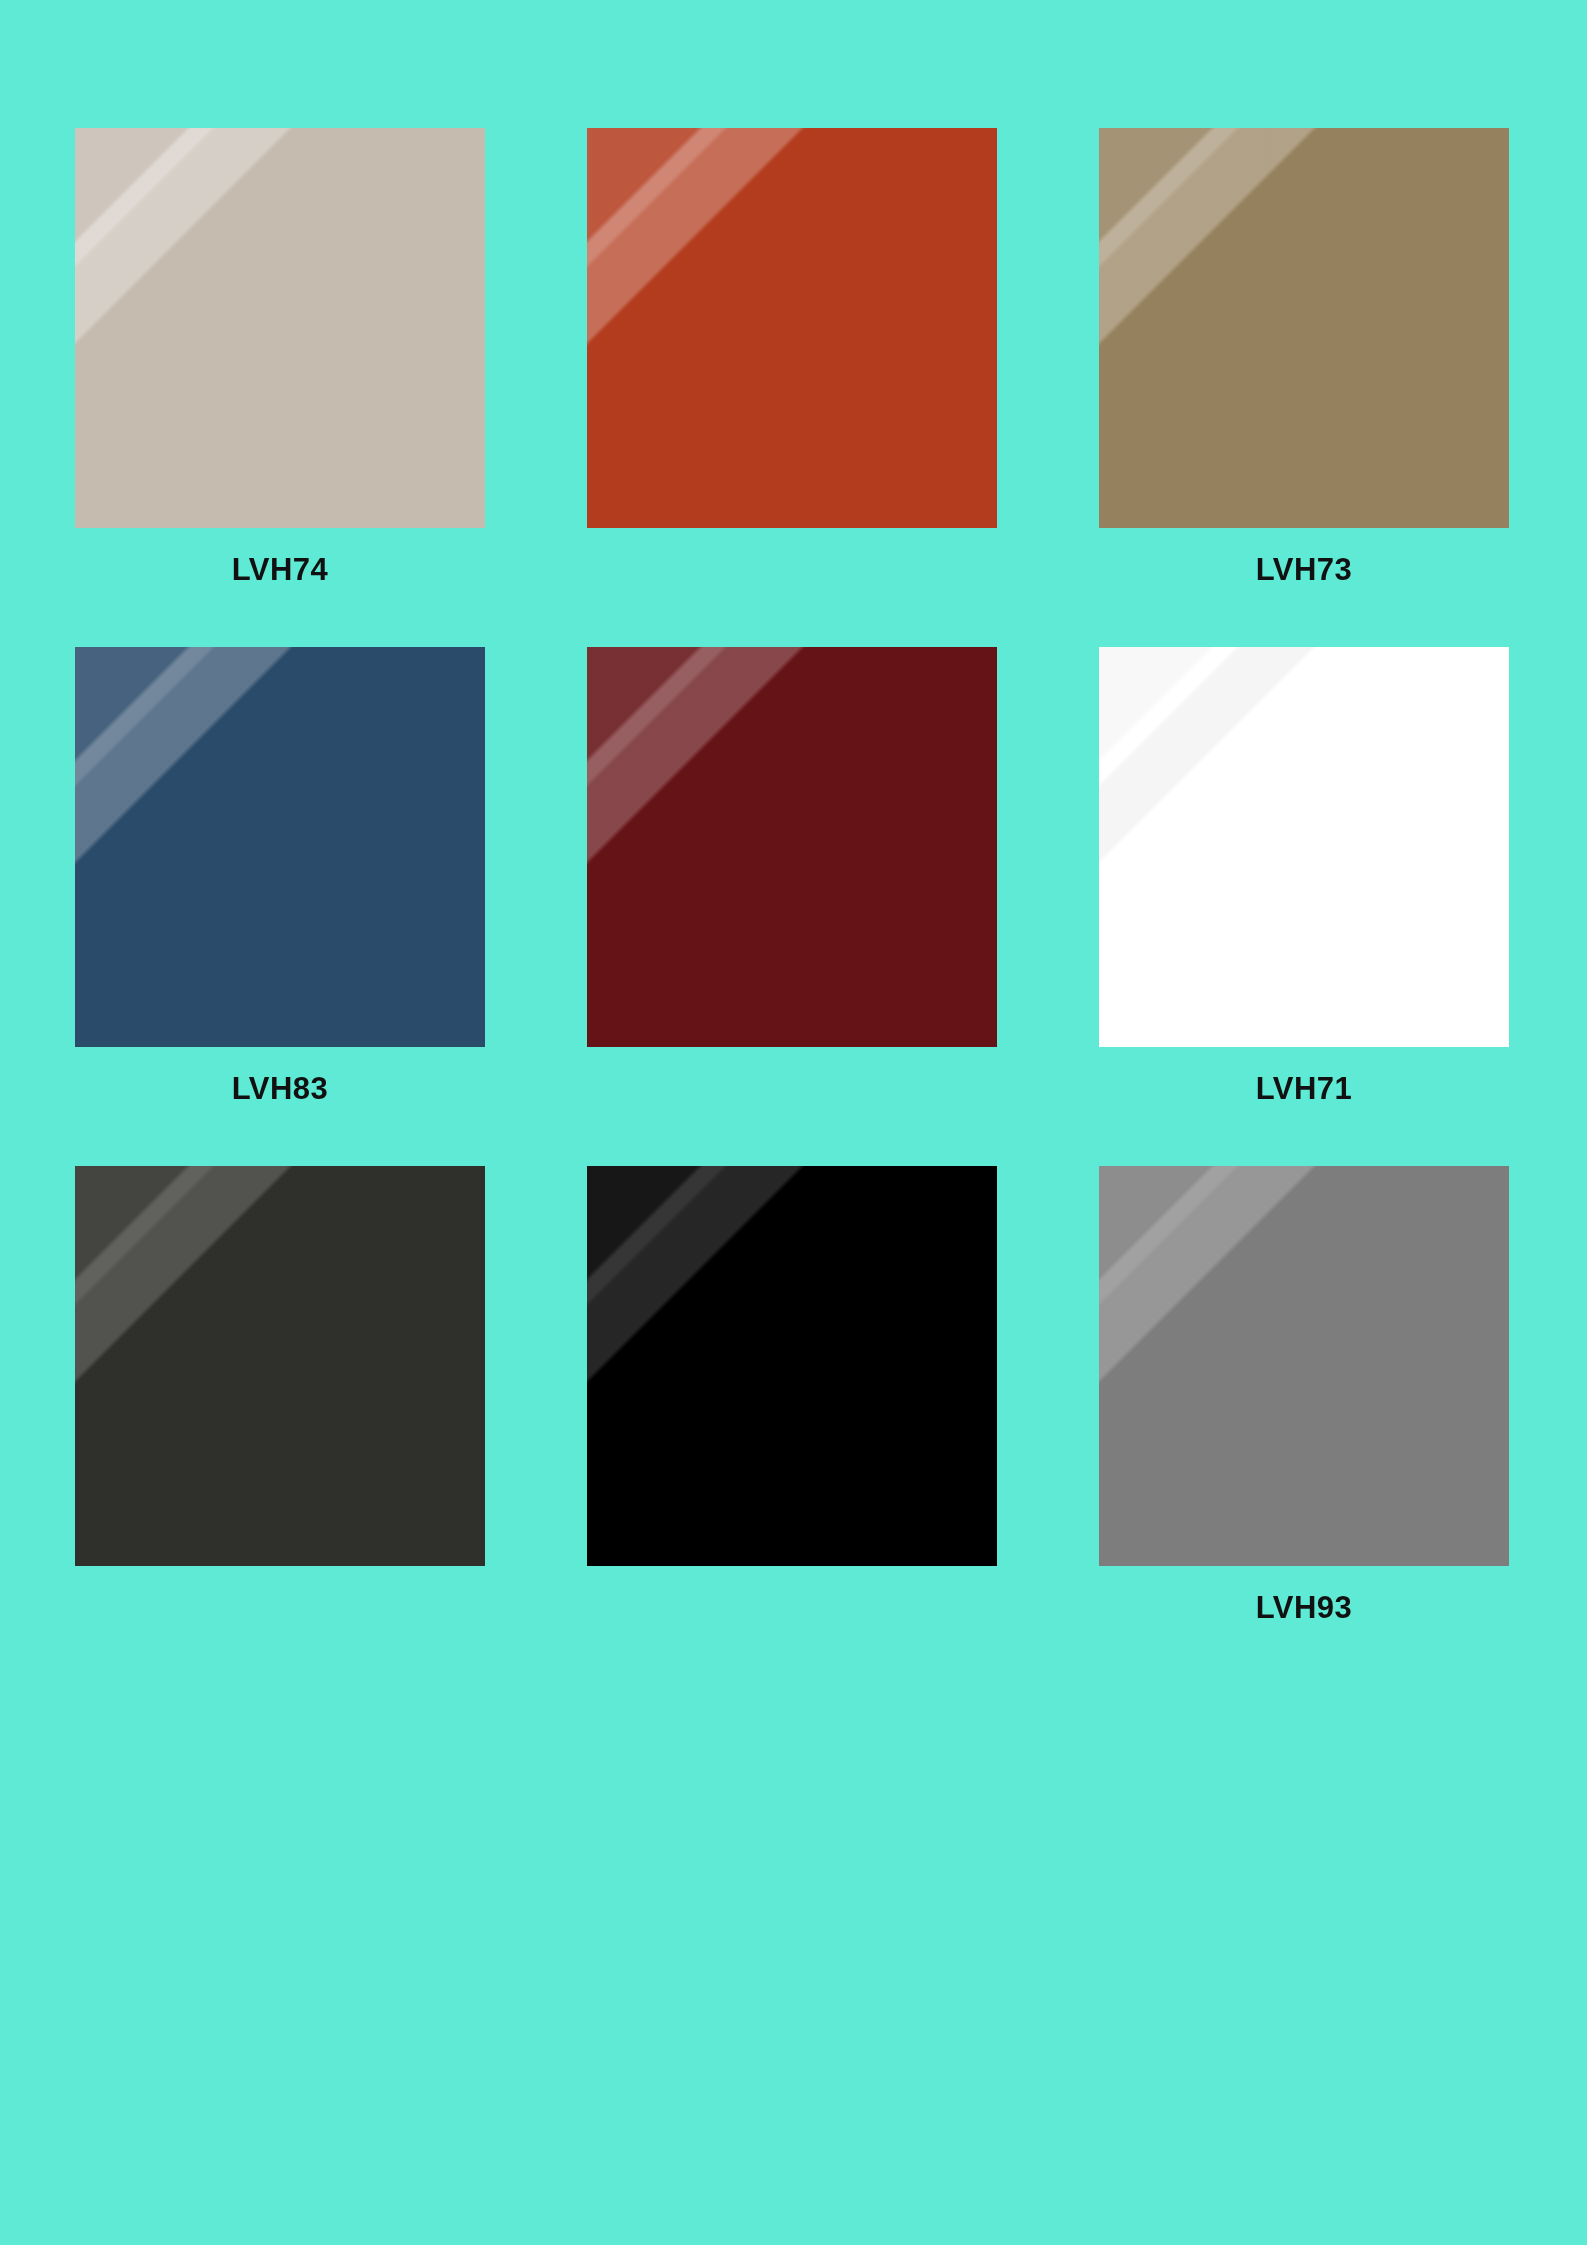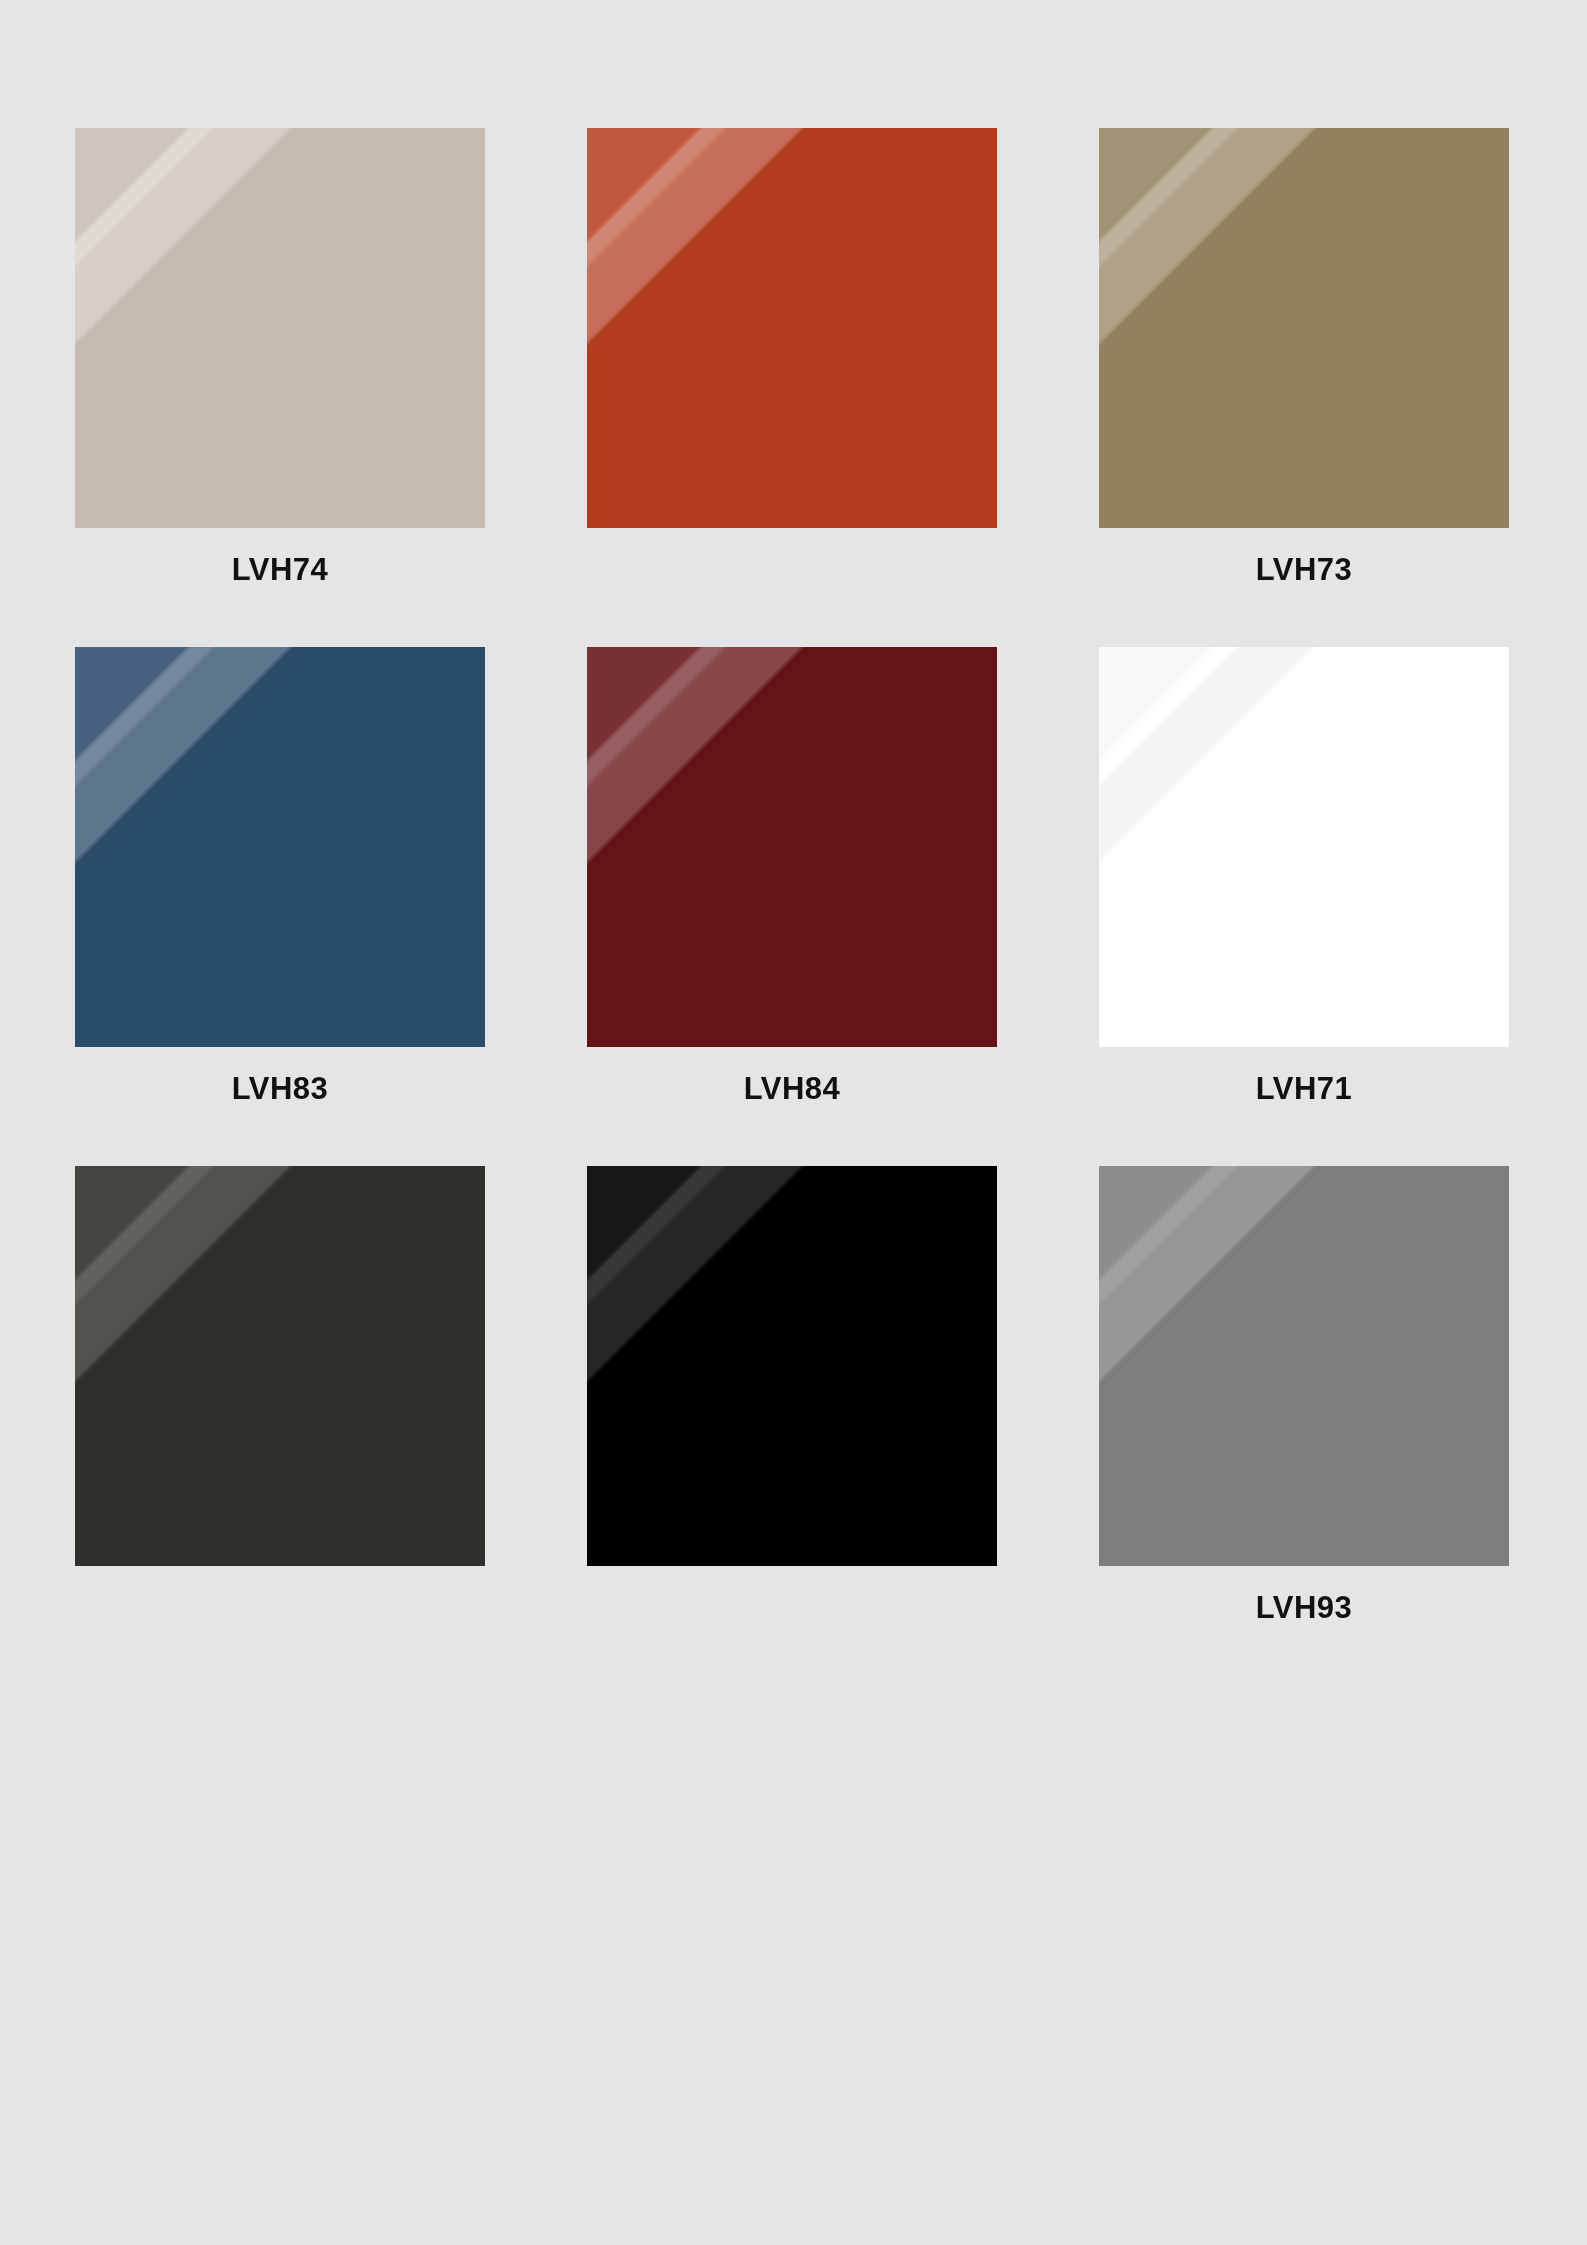--- a/index.html
+++ b/index.html
@@ -12,21 +12,21 @@
     width: 1587px;
     height: 2245px;
     font-family: "Liberation Sans", sans-serif;
     overflow: hidden;
   }
 
   #sheet {
     position: relative;
     width: 1587px;
     height: 2245px;
-    background: #e5e5e5;
+    background: #5eead4;
   }
 
   .swatch-grid {
     position: absolute;
     left: 75px;
     top: 128px;
     width: 1437px;
     display: grid;
     grid-template-columns: 410px 410px 410px;
     grid-column-gap: 102px;
@@ -99,21 +99,20 @@
       <div class="swatch-cell row-2">
         <div class="swatch-chip" style="background: rgb(43, 75, 107);">
           <div class="gloss" style="background: linear-gradient(135deg, rgba(255, 255, 255, 0) 0%, rgba(255, 255, 255, 0) 11%, rgba(255, 255, 255, 0.13) 11.5%, rgba(255, 255, 255, 0.13) 24%, rgba(255, 255, 255, 0.34) 24.6%, rgba(255, 255, 255, 0.34) 26.2%, rgba(255, 255, 255, 0.24) 26.8%, rgba(255, 255, 255, 0.24) 33%, rgba(255, 255, 255, 0) 33.6%, rgba(255, 255, 255, 0) 100%);"></div>
         </div>
         <div class="swatch-label">LVH83</div>
       </div>
       <div class="swatch-cell row-2">
         <div class="swatch-chip" style="background: rgb(102, 19, 23);">
           <div class="gloss" style="background: linear-gradient(135deg, rgba(255, 255, 255, 0) 0%, rgba(255, 255, 255, 0) 11%, rgba(255, 255, 255, 0.12) 11.5%, rgba(255, 255, 255, 0.12) 24%, rgba(255, 255, 255, 0.32) 24.6%, rgba(255, 255, 255, 0.32) 26.2%, rgba(255, 255, 255, 0.22) 26.8%, rgba(255, 255, 255, 0.22) 33%, rgba(255, 255, 255, 0) 33.6%, rgba(255, 255, 255, 0) 100%);"></div>
         </div>
-        <div class="swatch-label">LVH84</div>
       </div>
       <div class="swatch-cell row-3">
         <div class="swatch-chip" style="background: rgb(255, 255, 255);">
           <div class="gloss" style="background: linear-gradient(135deg, rgba(255, 255, 255, 0) 0%, rgba(255, 255, 255, 0) 11%, rgba(0, 0, 0, 0.027) 11.5%, rgba(0, 0, 0, 0.027) 24%, rgba(255, 255, 255, 0) 24.6%, rgba(255, 255, 255, 0) 26.2%, rgba(0, 0, 0, 0.04) 26.8%, rgba(0, 0, 0, 0.04) 33%, rgba(255, 255, 255, 0) 33.6%, rgba(255, 255, 255, 0) 100%);"></div>
         </div>
         <div class="swatch-label">LVH71</div>
       </div>
       <div class="swatch-cell row-3">
         <div class="swatch-chip" style="background: rgb(47, 47, 43);">
           <div class="gloss" style="background: linear-gradient(135deg, rgba(255, 255, 255, 0) 0%, rgba(255, 255, 255, 0) 11%, rgba(255, 255, 255, 0.1) 11.5%, rgba(255, 255, 255, 0.1) 24%, rgba(255, 255, 255, 0.24) 24.6%, rgba(255, 255, 255, 0.24) 26.2%, rgba(255, 255, 255, 0.17) 26.8%, rgba(255, 255, 255, 0.17) 33%, rgba(255, 255, 255, 0) 33.6%, rgba(255, 255, 255, 0) 100%);"></div>

